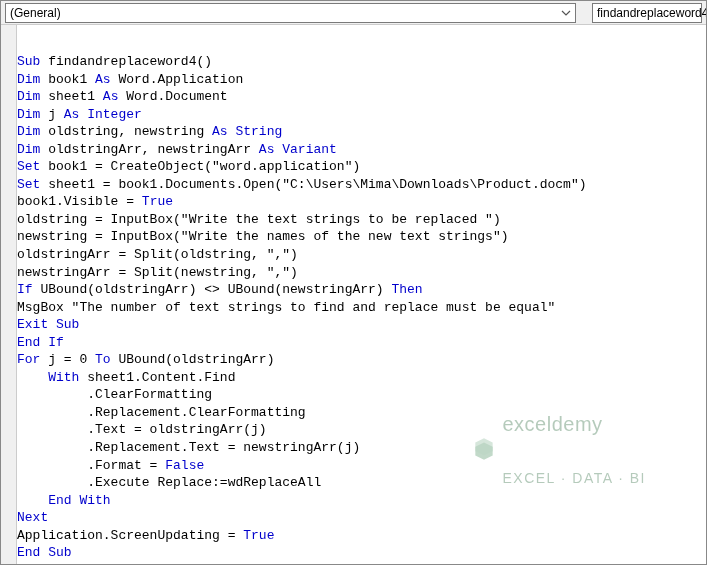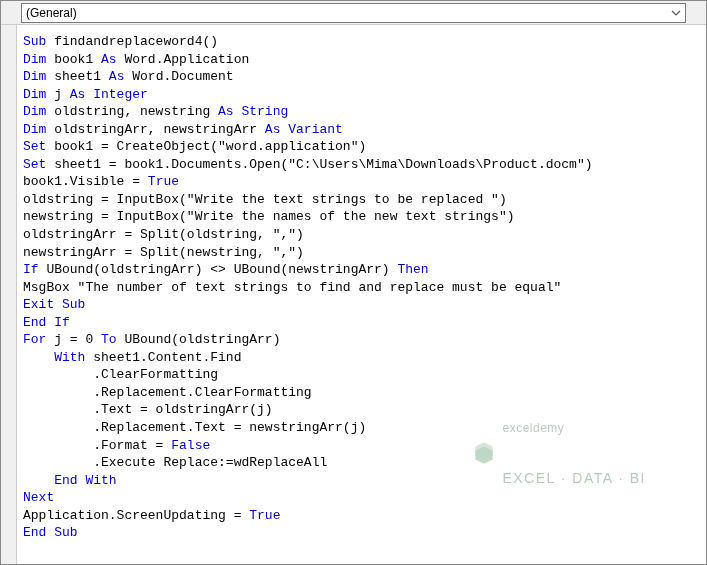--- a/index.html
+++ b/index.html
@@ -8,21 +8,21 @@
   font-family: "Consolas", "Courier New", monospace;
   font-size: 13px;
   width: 707px;
   height: 565px;
   overflow: hidden;
   border: 1px solid #888;
 }
 .toolbar {
   display: flex;
   gap: 16px;
-  padding: 2px 20px;
+  padding: 2px 4px;
   background: #f0f0f0;
   border-bottom: 1px solid #ccc;
   height: 24px;
   align-items: center;
 }
 .dropdown {
   display: flex;
   align-items: center;
   justify-content: space-between;
   background: #fff;
@@ -46,46 +46,47 @@
 .code-area {
   display: flex;
   height: calc(100% - 24px);
 }
 .gutter {
   width: 16px;
   background: #f0f0f0;
   border-right: 1px solid #ccc;
 }
 .code {
-  padding: 8px 6px;
+  padding: 8px 0;
   white-space: pre;
   line-height: 1.35;
   color: #000;
   position: relative;
   flex: 1;
   overflow: hidden;
+  margin-top: 20px;
 }
 .kw { color: #0000cc; }
 .watermark {
   position: absolute;
   right: 60px;
   bottom: 44px;
   text-align: left;
   opacity: 0.35;
   font-family: Arial, sans-serif;
   display: flex;
   align-items: center;
   gap: 6px;
 }
 .watermark-icon {
   width: 26px;
   height: 26px;
 }
 .watermark-text-main {
-  font-size: 12px;
+  font-size: 20px;
   color: #2d6b3f;
   letter-spacing: 0.5px;
   line-height: 1;
 }
 .watermark-text-sub {
   font-size: 14px;
   color: #2d6b3f;
   letter-spacing: 1.5px;
   line-height: 1;
   margin-top: 2px;
@@ -96,20 +97,23 @@
 
 <div class="toolbar">
   <div class="dropdown left">
     <span>(General)</span>
     <span class="chevron">
       <svg width="10" height="6" viewBox="0 0 10 6">
           <path d="M1 1 L5 5 L9 1" fill="none" stroke="#555" stroke-width="1.2"></path>
         </svg>
     </span>
   </div>
+  <div class="dropdown right">
+    <span>findandreplaceword4</span>
+  </div>
 </div>
 
 <div class="code-area">
   <div class="gutter"></div>
   <div class="code" id="code-container"><div><span class="kw">Sub</span><span> findandreplaceword4()</span></div><div><span class="kw">Dim</span><span> book1 </span><span class="kw">As</span><span> Word.Application</span></div><div><span class="kw">Dim</span><span> sheet1 </span><span class="kw">As</span><span> Word.Document</span></div><div><span class="kw">Dim</span><span> j </span><span class="kw">As Integer</span></div><div><span class="kw">Dim</span><span> oldstring, newstring </span><span class="kw">As String</span></div><div><span class="kw">Dim</span><span> oldstringArr, newstringArr </span><span class="kw">As Variant</span></div><div><span class="kw">Set</span><span> book1 = CreateObject("word.application")</span></div><div><span class="kw">Set</span><span> sheet1 = book1.Documents.Open("C:\Users\Mima\Downloads\Product.docm")</span></div><div><span>book1.Visible = </span><span class="kw">True</span></div><div><span>oldstring = InputBox("Write the text strings to be replaced ")</span></div><div><span>newstring = InputBox("Write the names of the new text strings")</span></div><div><span>oldstringArr = Split(oldstring, ",")</span></div><div><span>newstringArr = Split(newstring, ",")</span></div><div><span class="kw">If</span><span> UBound(oldstringArr) &lt;&gt; UBound(newstringArr) </span><span class="kw">Then</span></div><div><span>MsgBox "The number of text strings to find and replace must be equal"</span></div><div><span class="kw">Exit Sub</span></div><div><span class="kw">End If</span></div><div><span class="kw">For</span><span> j = 0 </span><span class="kw">To</span><span> UBound(oldstringArr)</span></div><div><span>    </span><span class="kw">With</span><span> sheet1.Content.Find</span></div><div><span>         .ClearFormatting</span></div><div><span>         .Replacement.ClearFormatting</span></div><div><span>         .Text = oldstringArr(j)</span></div><div><span>         .Replacement.Text = newstringArr(j)</span></div><div><span>         .Format = </span><span class="kw">False</span></div><div><span>         .Execute Replace:=wdReplaceAll</span></div><div><span>    </span><span class="kw">End With</span></div><div><span class="kw">Next</span></div><div><span>Application.ScreenUpdating = </span><span class="kw">True</span></div><div><span class="kw">End Sub</span></div>
     <div class="watermark">
       <svg class="watermark-icon" viewBox="0 0 24 24">
         <path fill="#3f8a57" d="M4 6 L12 2 L20 6 L20 14 L12 18 L4 14 Z" opacity="0.6"></path>
         <path fill="#3f8a57" d="M4 10 L12 6 L20 10 L20 18 L12 22 L4 18 Z" opacity="0.9"></path>
       </svg>

